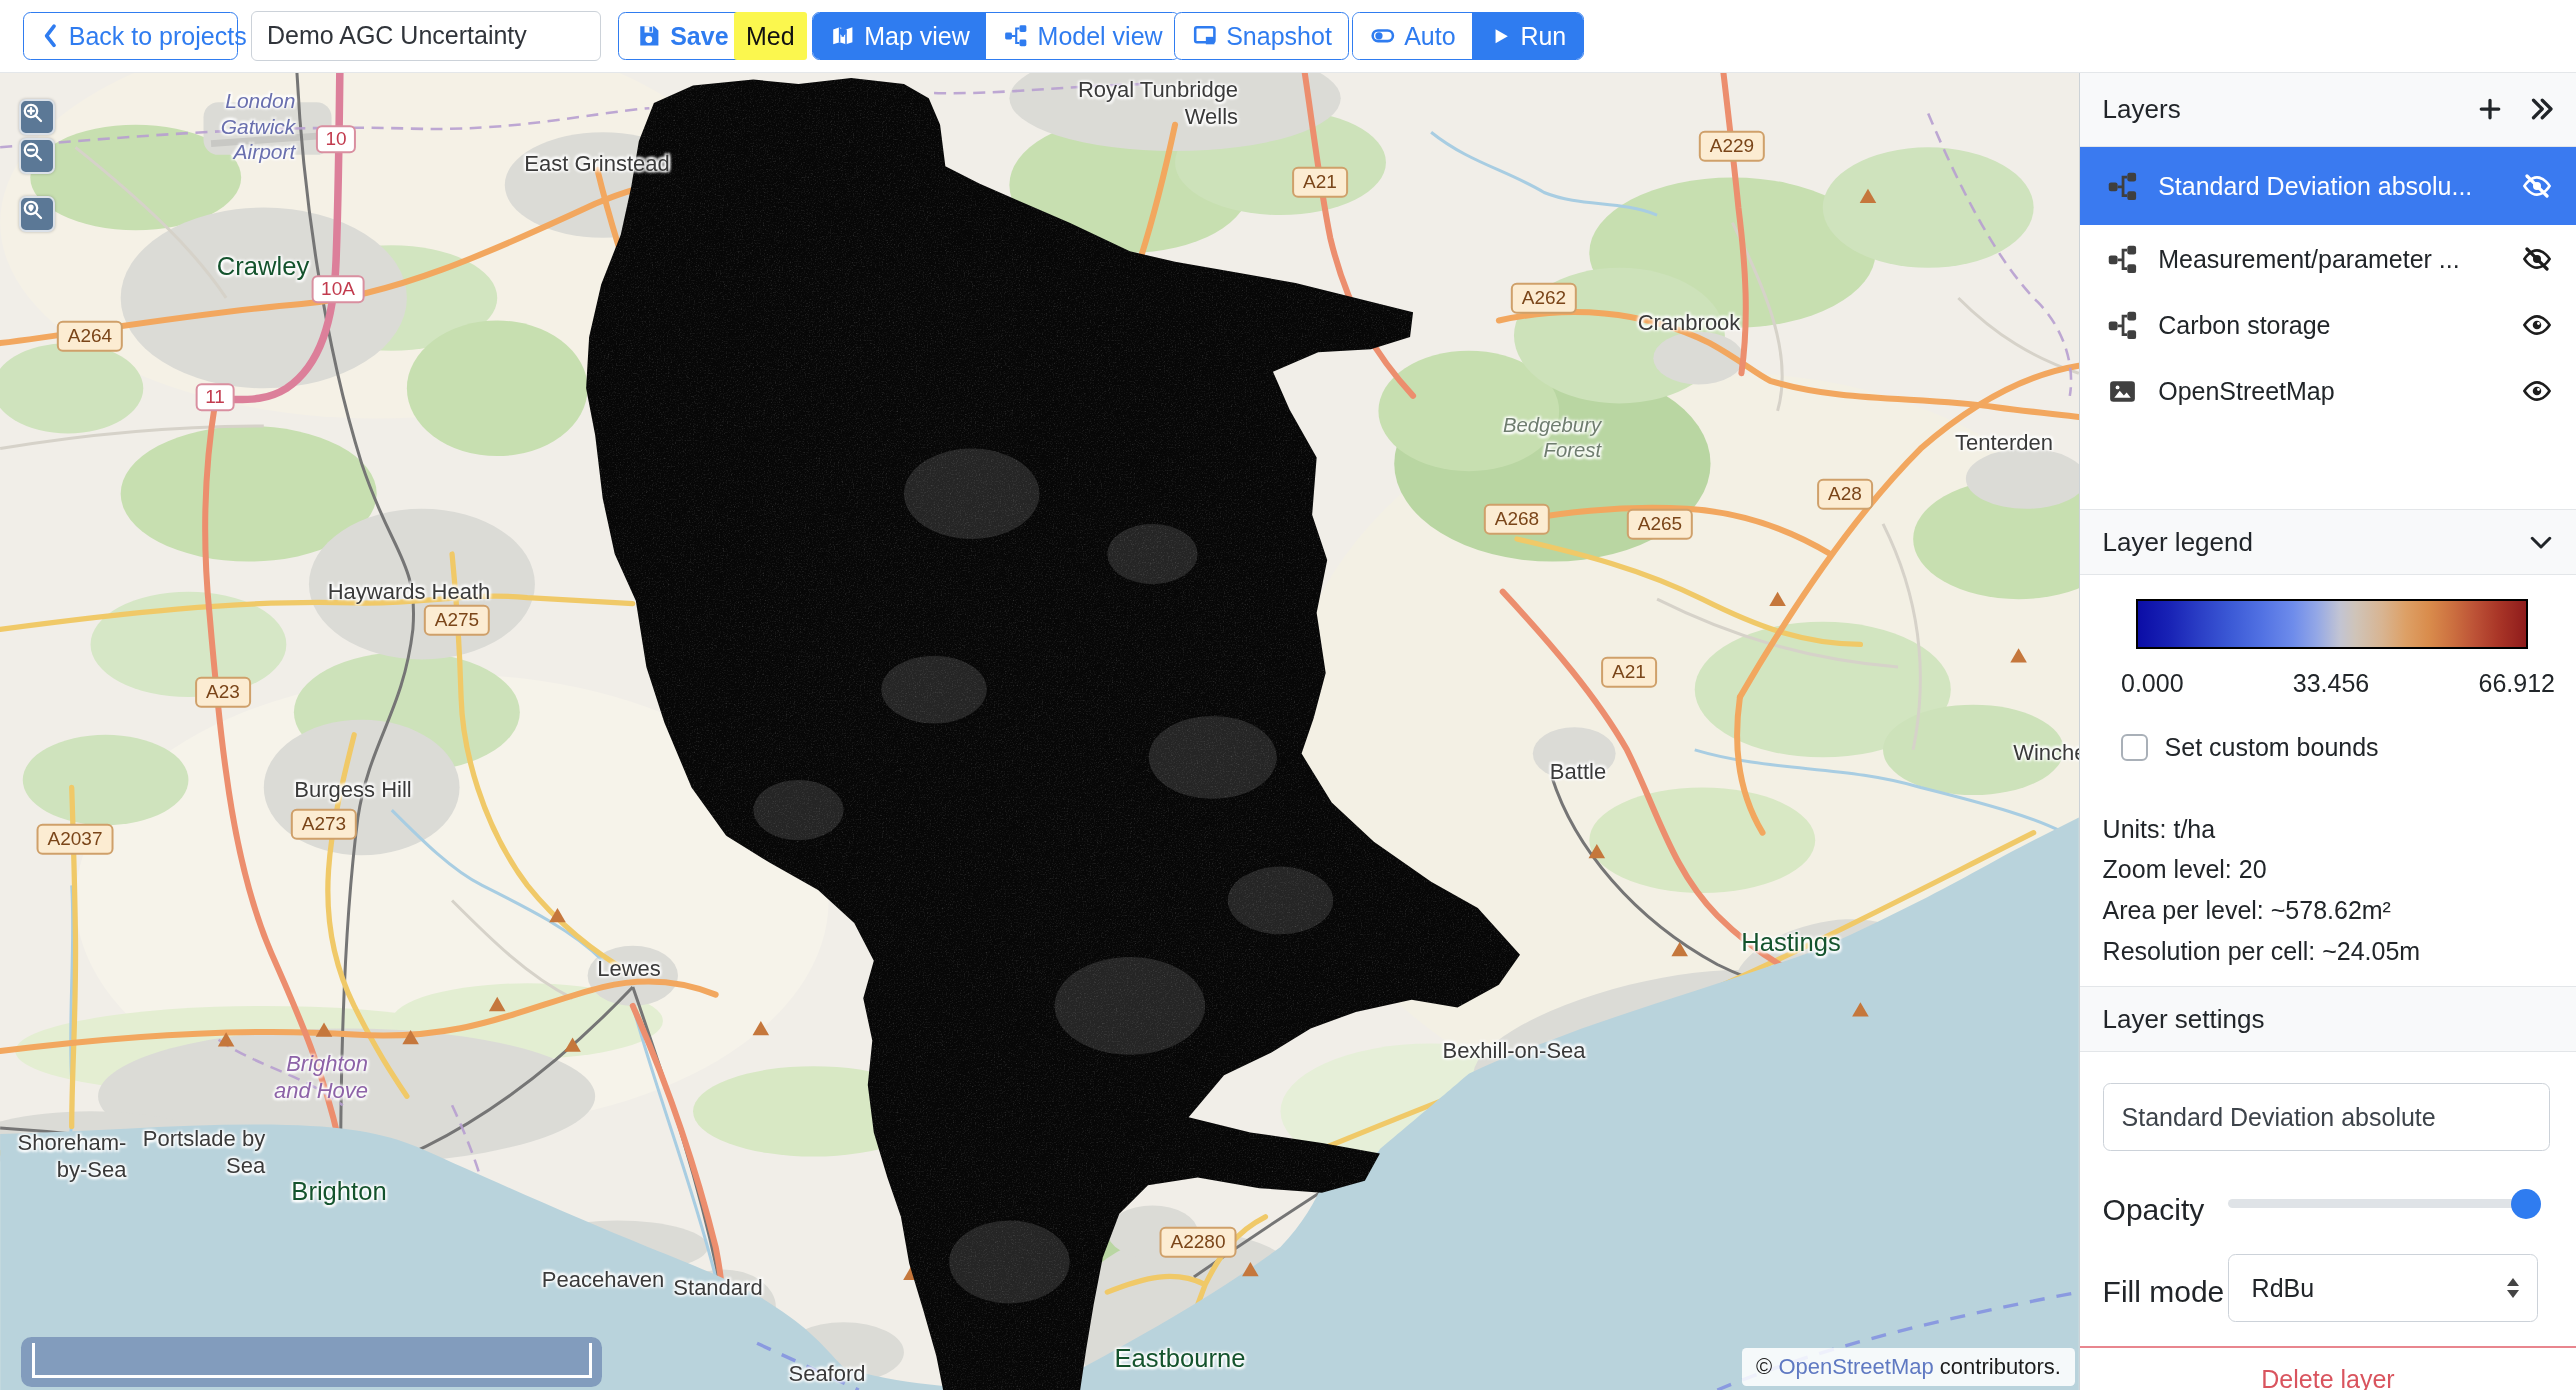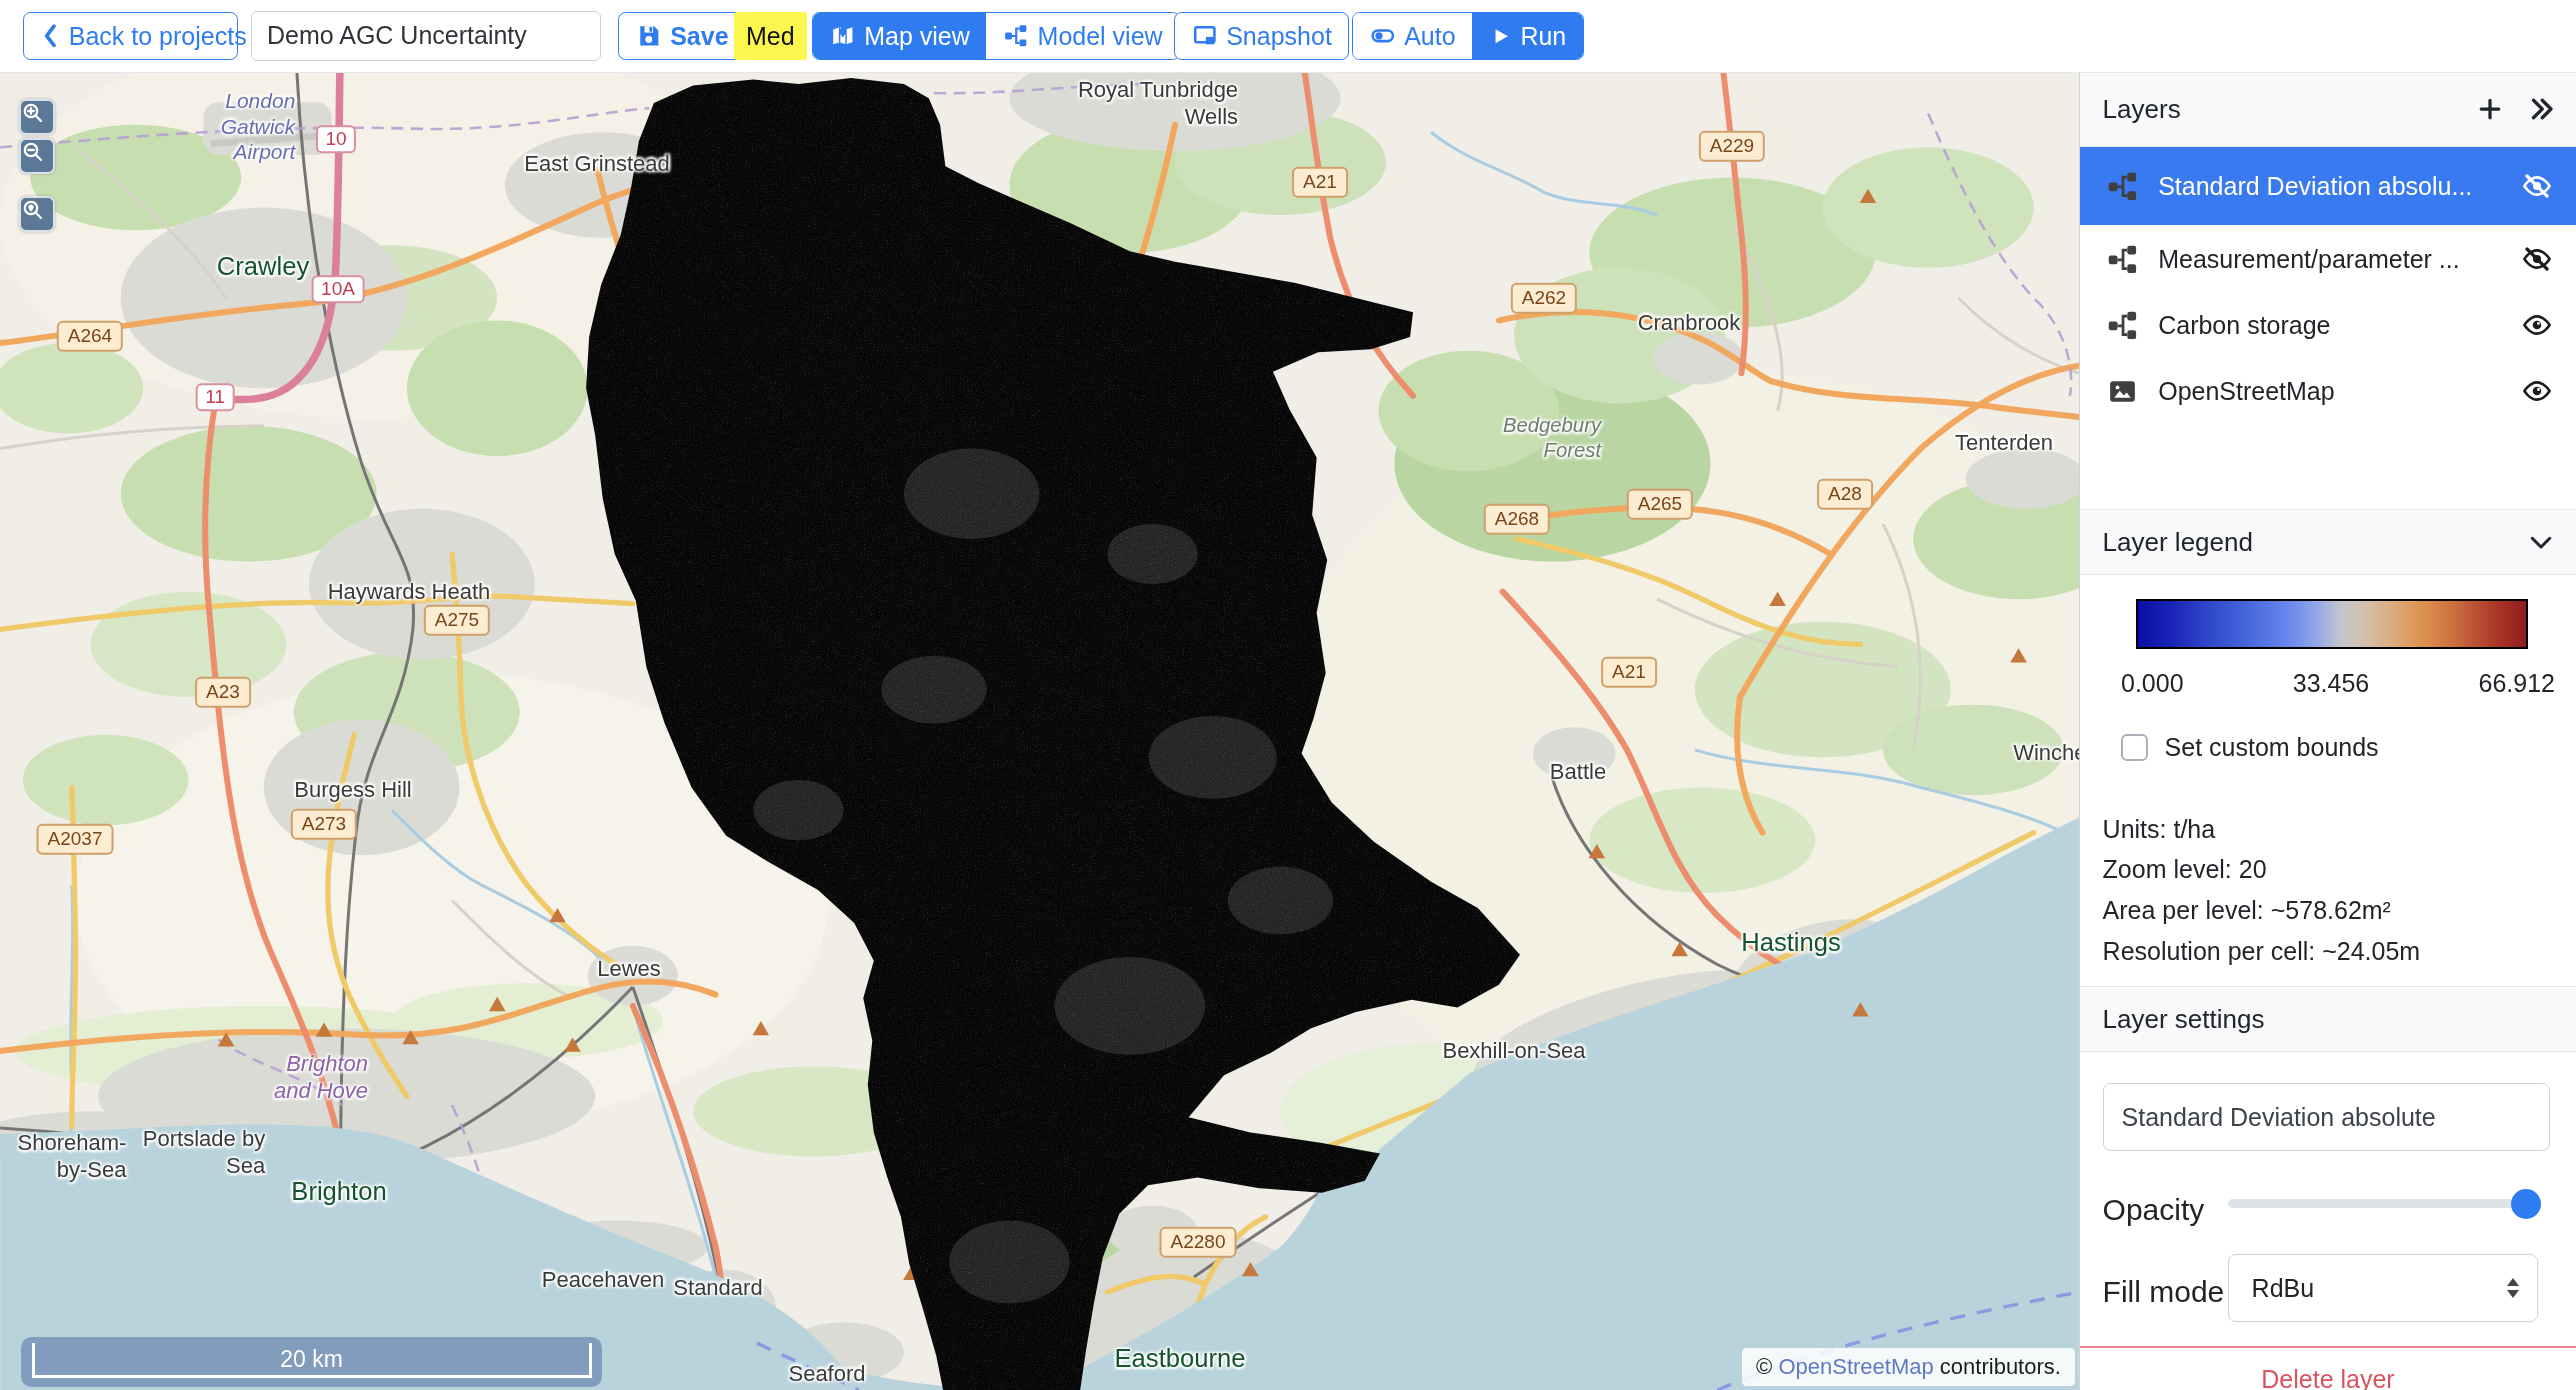--- a/index.html
+++ b/index.html
@@ -418,21 +418,21 @@
         </div>
         <div class="shield" style="left: 90px; top: 264px;">A264</div>
         <div class="shield" style="left: 223px; top: 620px;">A23</div>
         <div class="shield" style="left: 457px; top: 548px;">A275</div>
         <div class="shield" style="left: 324px; top: 752px;">A273</div>
         <div class="shield" style="left: 75px; top: 767px;">A2037</div>
         <div class="shield" style="left: 1320px; top: 110px;">A21</div>
         <div class="shield" style="left: 1732px; top: 74px;">A229</div>
         <div class="shield" style="left: 1544px; top: 226px;">A262</div>
         <div class="shield" style="left: 1517px; top: 447px;">A268</div>
-        <div class="shield" style="left: 1660px; top: 432px;">A265</div>
+        <div class="shield" style="left: 1660px; top: 452px;">A265</div>
         <div class="shield" style="left: 1845px; top: 422px;">A28</div>
         <div class="shield" style="left: 1629px; top: 600px;">A21</div>
         <div class="shield" style="left: 1198px; top: 1170px;">A2280</div>
         <div class="junction" style="left: 336px; top: 67px;">10</div>
         <div class="junction" style="left: 338px; top: 217px;">10A</div>
         <div class="junction" style="left: 215px; top: 325px;">11</div>
       </div>
 
     <div class="zoombtn" style="left:19px;top:27px;">
       <svg width="24" height="24" viewBox="0 0 24 24">
@@ -449,21 +449,20 @@
     <div class="zoombtn" style="left:19px;top:124px;">
       <svg width="24" height="24" viewBox="0 0 24 24">
         <circle cx="10" cy="10" r="6.2" fill="none" stroke="#fff" stroke-width="2.3"></circle>
         <path d="M14.8,14.8 L20,20" stroke="#fff" stroke-width="2.3" stroke-linecap="round"></path>
         <path d="M10 6.6a2.7 2.7 0 0 1 2.7 2.7c0 2-2.7 4.3-2.7 4.3S7.3 11.3 7.3 9.3A2.7 2.7 0 0 1 10 6.6z" fill="#fff"></path>
       </svg>
     </div>
 
     <div id="scalebar">
       <div class="bracket"></div>
-      <div class="sl">20 km</div>
     </div>
 
     <div id="attribution">
       <span>©</span>
       <a>OpenStreetMap</a>
       <span>contributors.</span>
     </div>
   </div>
 
   <div id="sidebar">

